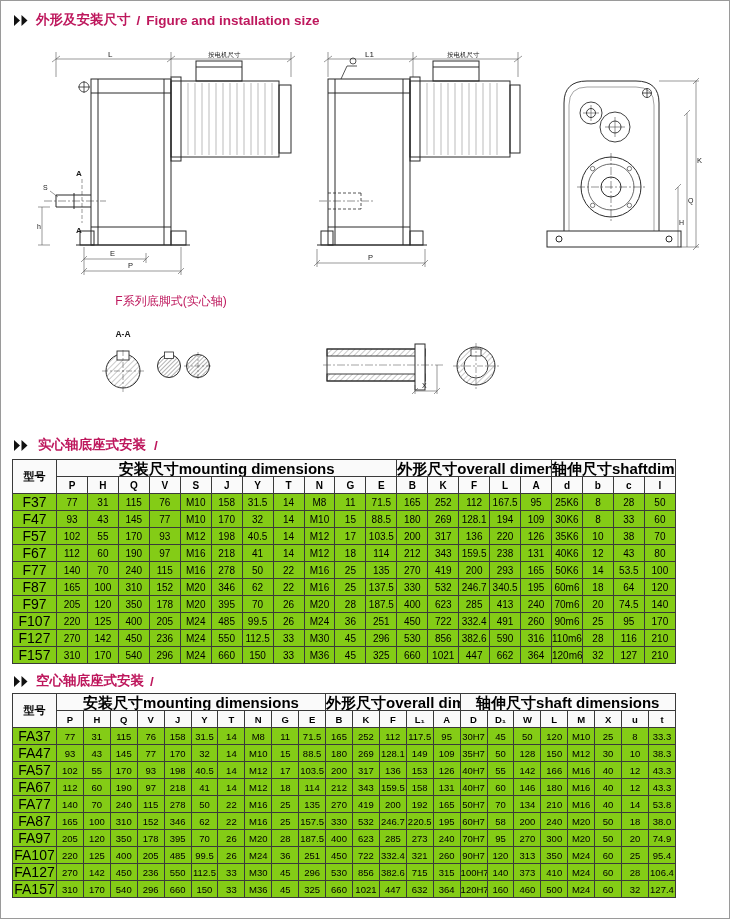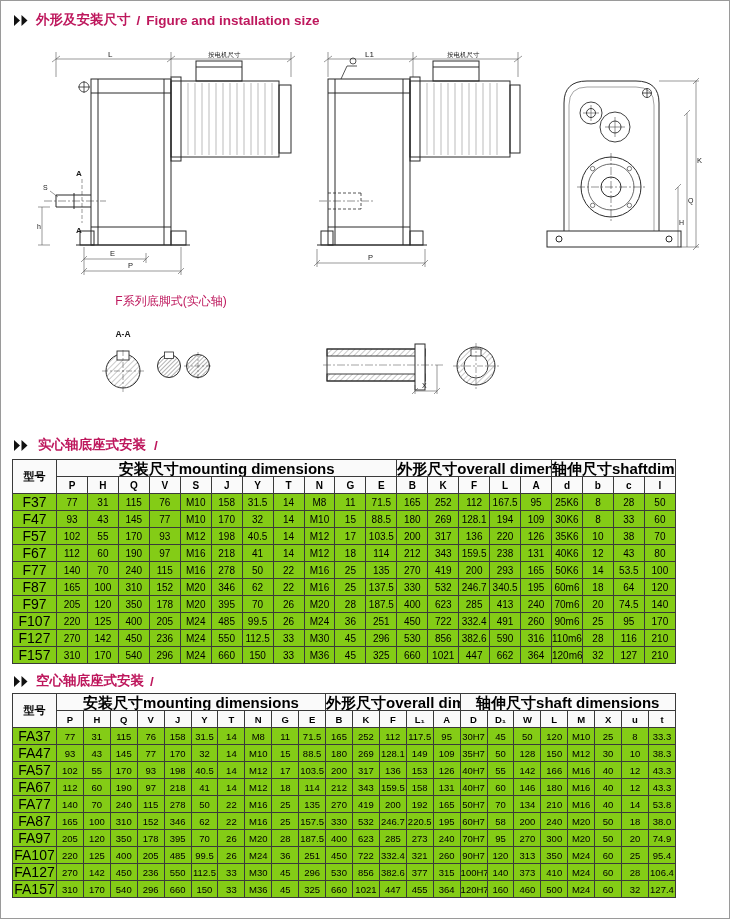--- a/index.html
+++ b/index.html
@@ -870,21 +870,21 @@
           <td>236</td>
           <td>550</td>
           <td>112.5</td>
           <td>33</td>
           <td>M30</td>
           <td>45</td>
           <td>296</td>
           <td>530</td>
           <td>856</td>
           <td>382.6</td>
-          <td>377</td>
+          <td>715</td>
           <td>315</td>
           <td>100H7</td>
           <td>140</td>
           <td>373</td>
           <td>410</td>
           <td>M24</td>
           <td>60</td>
           <td>28</td>
           <td>106.4</td>
         </tr>
@@ -896,21 +896,21 @@
           <td>296</td>
           <td>660</td>
           <td>150</td>
           <td>33</td>
           <td>M36</td>
           <td>45</td>
           <td>325</td>
           <td>660</td>
           <td>1021</td>
           <td>447</td>
-          <td>455</td>
+          <td>632</td>
           <td>364</td>
           <td>120H7</td>
           <td>160</td>
           <td>460</td>
           <td>500</td>
           <td>M24</td>
           <td>60</td>
           <td>32</td>
           <td>127.4</td>
         </tr>

